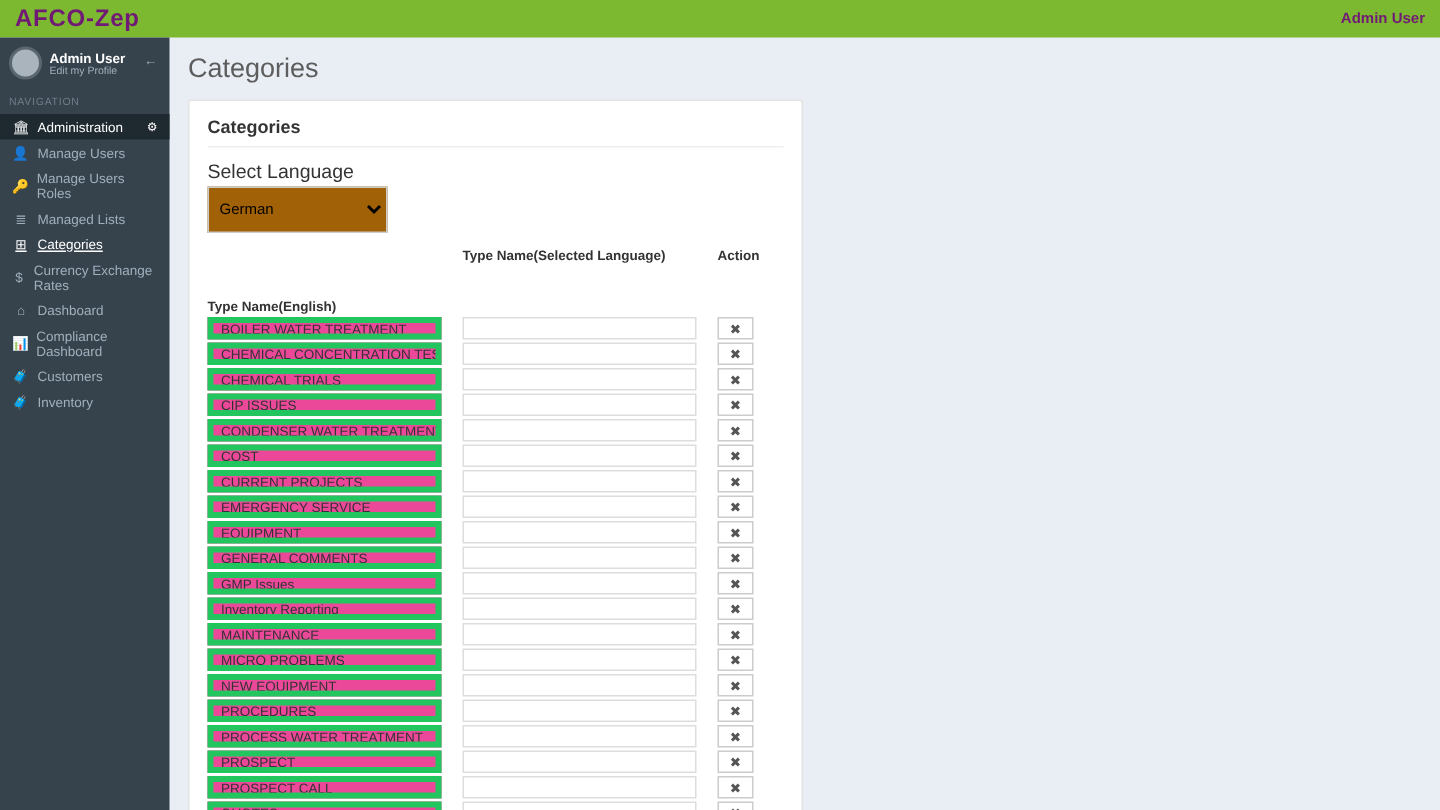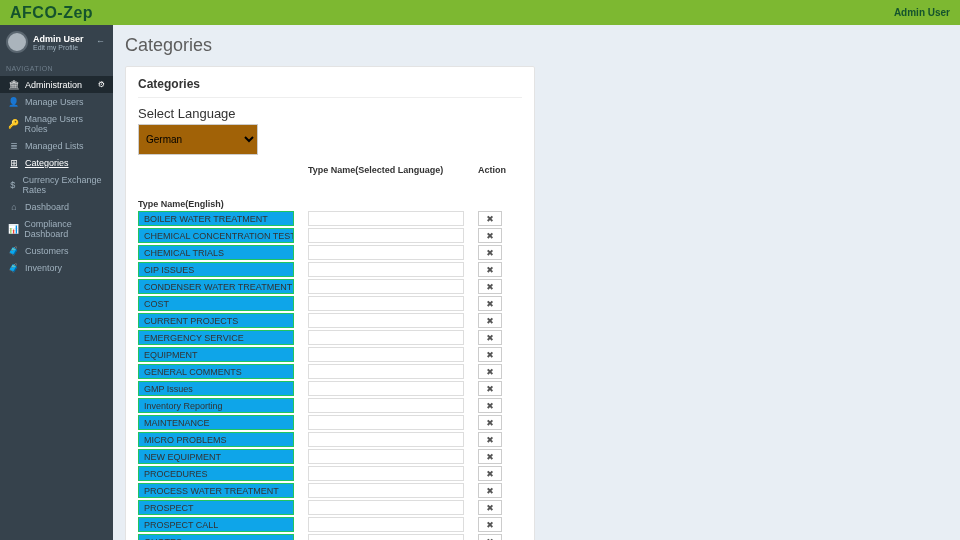--- a/index.html
+++ b/index.html
@@ -1,17 +1,17 @@
 <!DOCTYPE html>
 <html><head>
 <meta charset="utf-8">
 <style>
 * { box-sizing: border-box; margin: 0; padding: 0; }
 body { font-family: "Helvetica Neue", Arial, sans-serif; font-size: 12px; color: #333; background: #e8eef4; width: 960px; height: 540px; overflow: hidden; }
-.topbar { height: 25px; background: #7db831; color: #14532d; display: flex; align-items: center; padding: 0 10px; }
+.topbar { height: 25px; background: #7db831; color: #701a75; display: flex; align-items: center; padding: 0 10px; }
 .brand { font-size: 16px; font-weight: bold; letter-spacing: 0.5px; }
 .top-right { margin-left: auto; font-size: 10px; font-weight: 600; }
 .container { display: flex; height: calc(540px - 25px); }
 .sidebar { width: 113px; background: #36424c; color: #cfd8dc; display: flex; flex-direction: column; font-size: 9px; }
 .profile { display: flex; align-items: center; padding: 6px; position: relative; }
 .avatar { width: 22px; height: 22px; border-radius: 50%; background: #aab4bc; border: 2px solid #5a6670; margin-right: 5px; }
 .profile-info .name { font-size: 9px; font-weight: bold; color: #fff; }
 .profile-info .edit { font-size: 7px; color: #9fb0bd; cursor: pointer; }
 .collapse-arrow { position: absolute; right: 8px; top: 10px; color: #9fb0bd; font-size: 9px; cursor: pointer; }
 .nav-header { font-size: 7px; color: #6f7e8b; padding: 6px 6px 4px; letter-spacing: 0.5px; }
@@ -26,21 +26,21 @@
 .panel { background: #fff; border: 1px solid #e3e3e3; border-radius: 2px; padding: 10px 12px; width: 410px; }
 .panel-title { font-size: 12px; font-weight: bold; margin-bottom: 6px; }
 .hr { border-top: 1px solid #eee; margin-bottom: 8px; }
 .label { font-size: 13px; font-weight: normal; margin-bottom: 3px; display: block; }
 .select { width: 120px; height: 31px; font-size: 10px; border: 1px solid #ccc; background: #a16207; padding: 1px 3px; }
 .table-head { display: flex; margin-top: 10px; font-size: 9px; font-weight: bold; color:#333;}
 .col-en { width: 170px; margin-top: 34px; }
 .col-lang { width: 170px; }
 .col-action { width: 40px; }
 .row { display: flex; margin-top: 2px; align-items:center; }
-.cell-en { width: 156px; height: 15px; border: 1px solid #22c55e; background: #0ea5e9; font-size: 9px; padding: 1px 5px; margin-right: 14px; overflow: hidden; white-space: nowrap; display:flex; align-items:center;}
+.cell-en { width: 156px; height: 15px; border: 4px solid #22c55e; background: #ec4899; font-size: 9px; padding: 1px 5px; margin-right: 14px; overflow: hidden; white-space: nowrap; display:flex; align-items:center;}
 .cell-lang { width: 156px; height: 15px; border: 1px solid #ddd; background: #fff; font-size: 9px; padding: 1px 5px; margin-right: 14px; }
 input.cell-lang { outline:none; }
 .cell-action { width: 24px; height: 15px; border: 1px solid #ccc; background: #fff; display: flex; align-items: center; justify-content: center; font-size: 9px; cursor: pointer; color:#555;}
 #rows-container { }
 </style>
 </head>
 <body>
 
 <div class="topbar">
   <span class="brand">AFCO-Zep</span>

